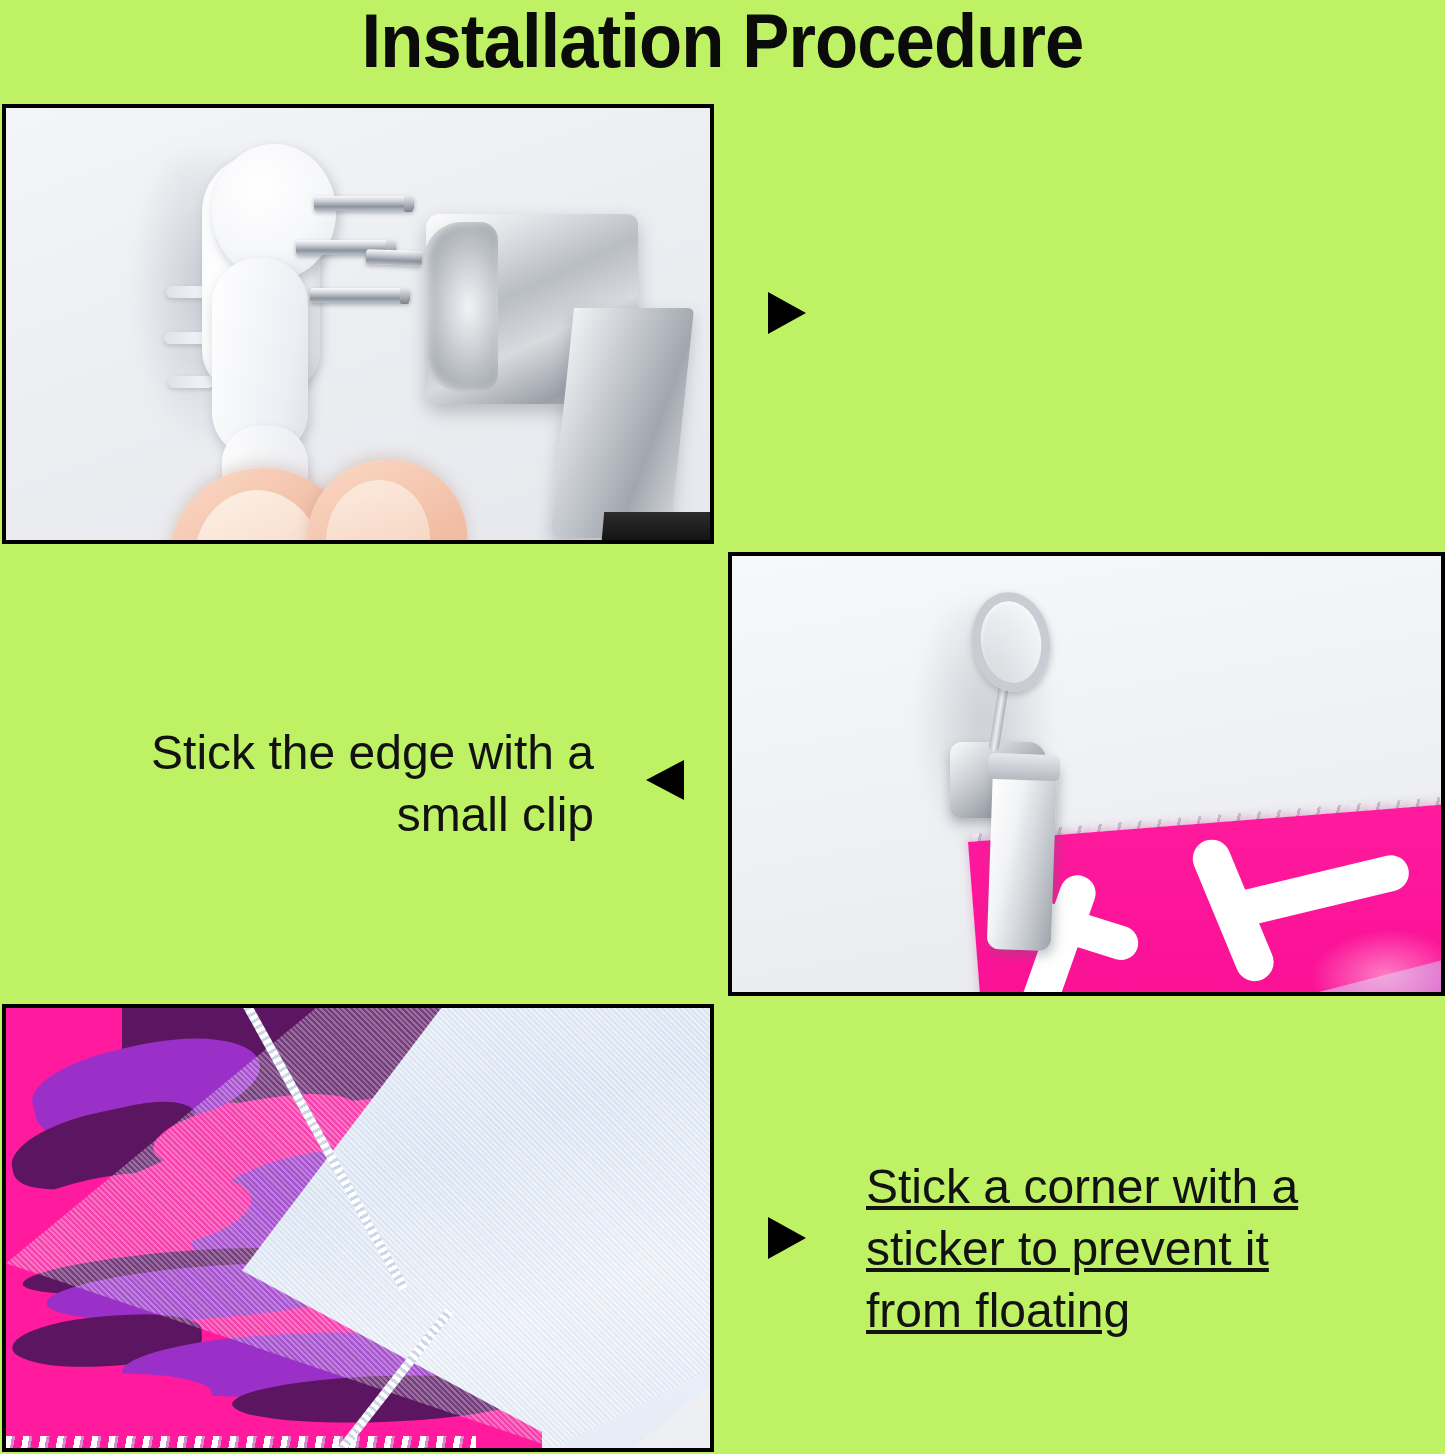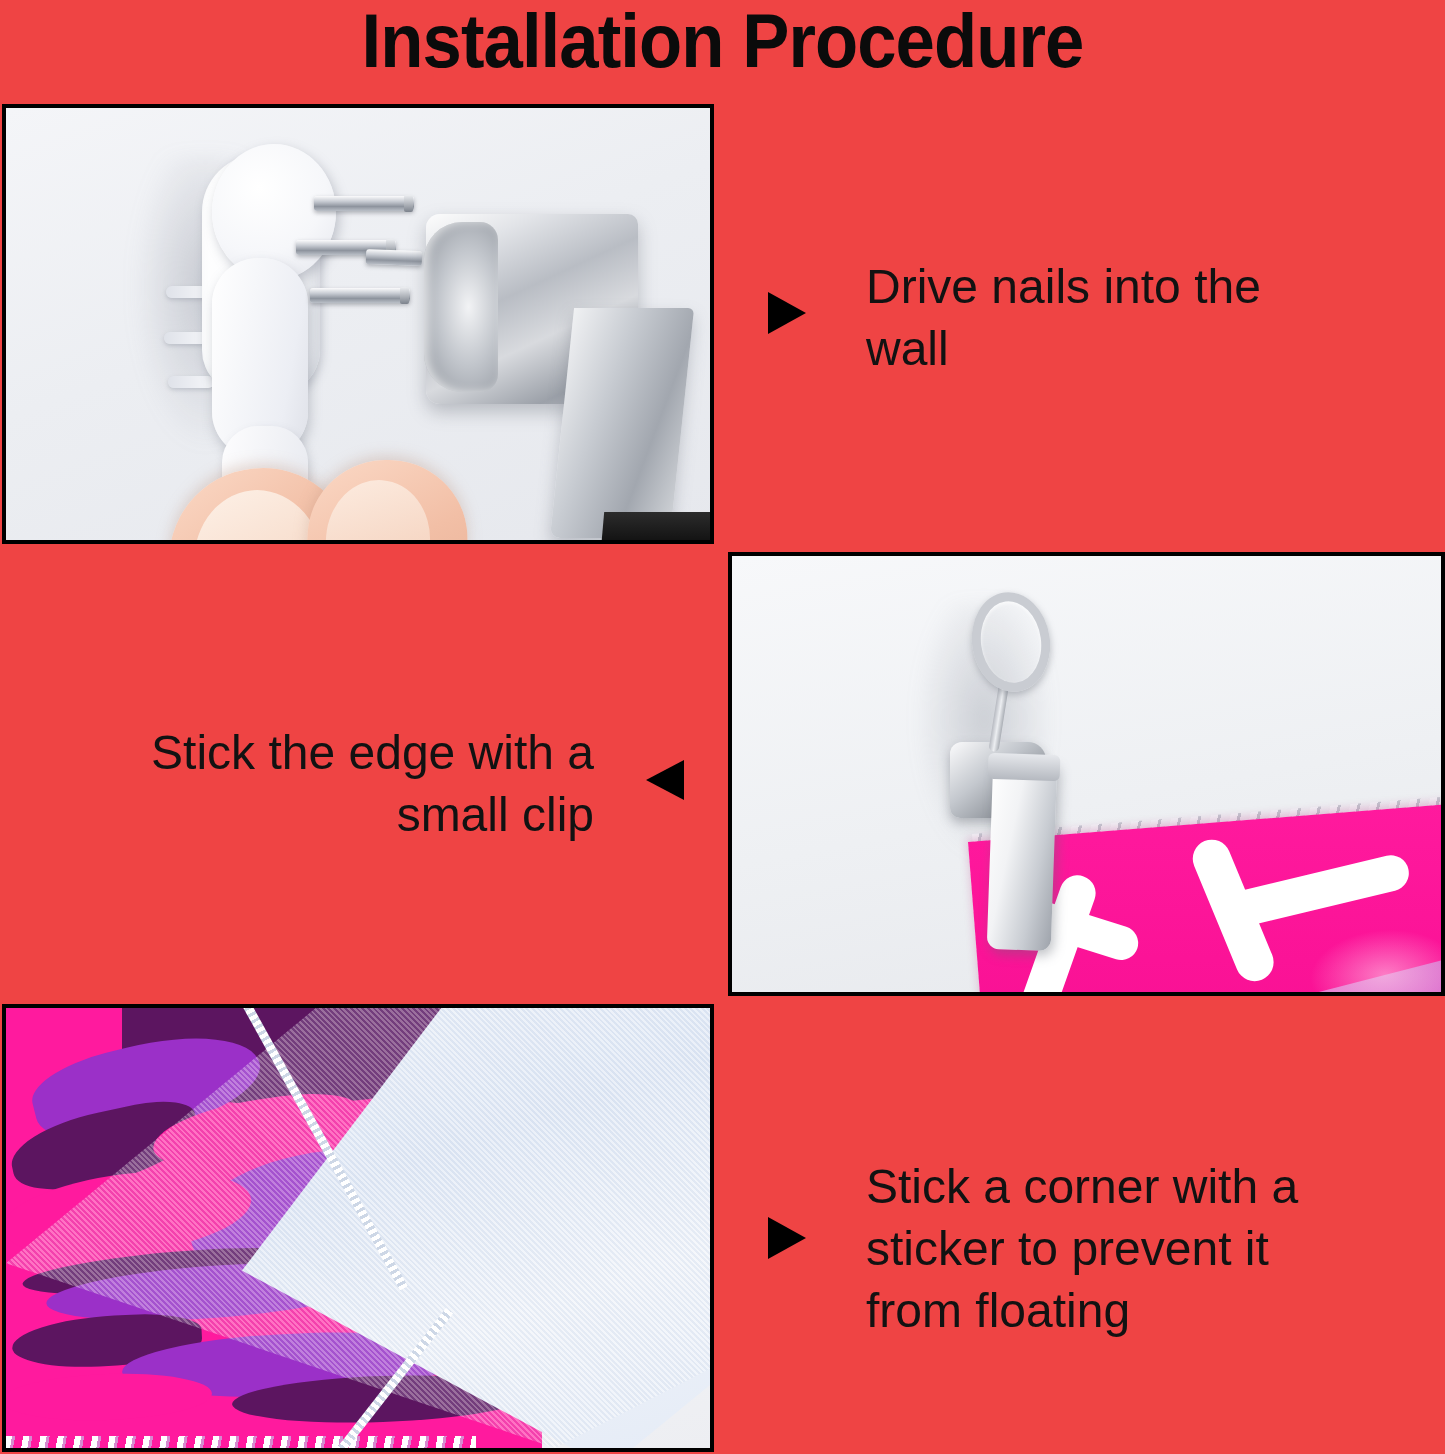--- a/index.html
+++ b/index.html
@@ -2,21 +2,21 @@
 <html><head>
 <meta charset="utf-8">
 <style>
   * { margin:0; padding:0; box-sizing:border-box; }
   html, body {
     width:1445px; height:1454px;
     background:#ffffff;
     font-family:"Liberation Sans", sans-serif;
     overflow:hidden;
   }
-  #page { position:relative; width:1445px; height:1454px; background:#ef4444; }
+  #page { position:relative; width:1445px; height:1454px; background:#bef264; }
 
   
   .title {
     position:absolute; left:0; top:-4px; width:1445px;
     text-align:center;
     font-size:76px; font-weight:bold;
     letter-spacing:-1px;
     color:#0b0b0b;
     line-height:90px;
     transform:scaleX(0.93);
@@ -249,21 +249,21 @@
   
   .caption {
     position:absolute;
     font-size:48px;
     line-height:62px;
     color:#121212;
     font-weight:normal;
   }
   #cap-1 { left:866px; top:256px; width:400px; text-align:left; }
   #cap-2 { left:82px;  top:722px; width:512px; text-align:right; }
-  #cap-3 { left:866px; top:1156px; width:480px; text-align:left; }
+  #cap-3 { left:866px; top:1156px; width:480px; text-align:left;text-decoration:underline; }
 
   .arrow { position:absolute; width:0; height:0; }
   .arrow-right {
     border-top:21px solid transparent;
     border-bottom:21px solid transparent;
     border-left:38px solid #000;
   }
   .arrow-left {
     border-top:20px solid transparent;
     border-bottom:20px solid transparent;
@@ -362,21 +362,20 @@
       <div class="sticker" style="left:486px;top:212px;"></div>
 
       <div class="fold"></div>
       <div class="fold-weave"></div>
       <div class="fold-hem" style="left:234px;top:-6px;width:9px;height:330px;transform:rotate(-29deg);transform-origin:top left;"></div>
       <div class="fold-hem" style="left:440px;top:300px;width:9px;height:200px;transform:rotate(38deg);transform-origin:top left;"></div>
     </div>
   </div>
 
   <div class="arrow arrow-right" id="arrow-1"></div>
-  <div class="caption" id="cap-1">Drive nails into the wall</div>
 
   <div class="arrow arrow-left" id="arrow-2"></div>
   <div class="caption" id="cap-2">Stick the edge with a small clip</div>
 
   <div class="arrow arrow-right" id="arrow-3"></div>
   <div class="caption" id="cap-3">Stick a corner with a sticker to prevent it from floating</div>
 
 </div>
 
 </body></html>

